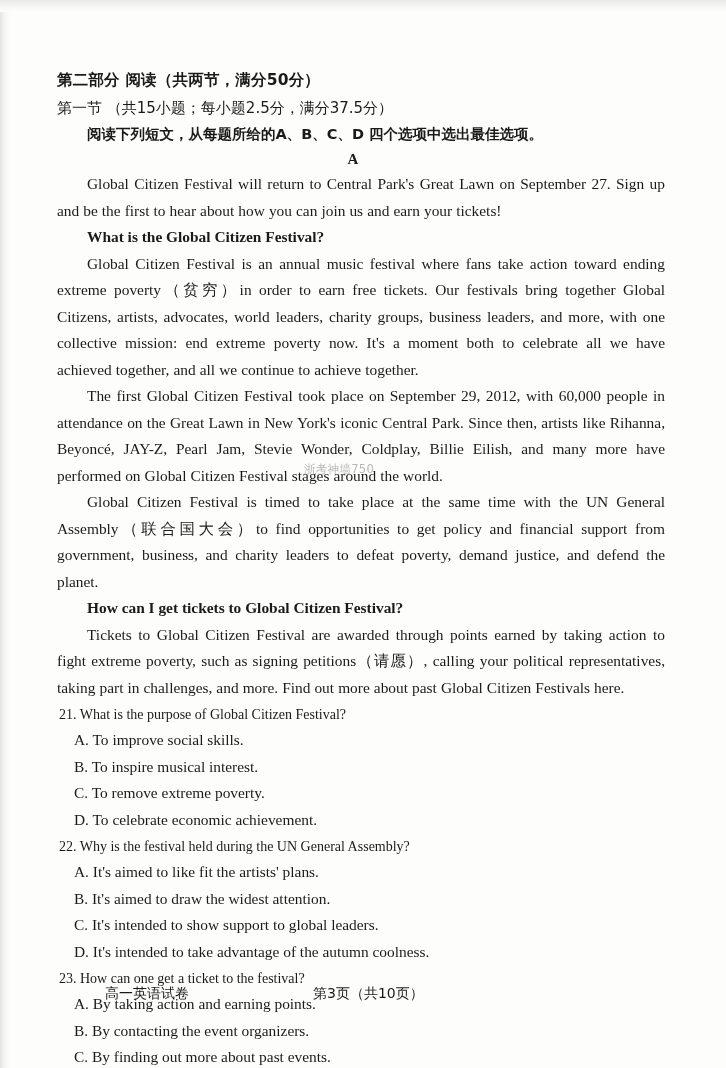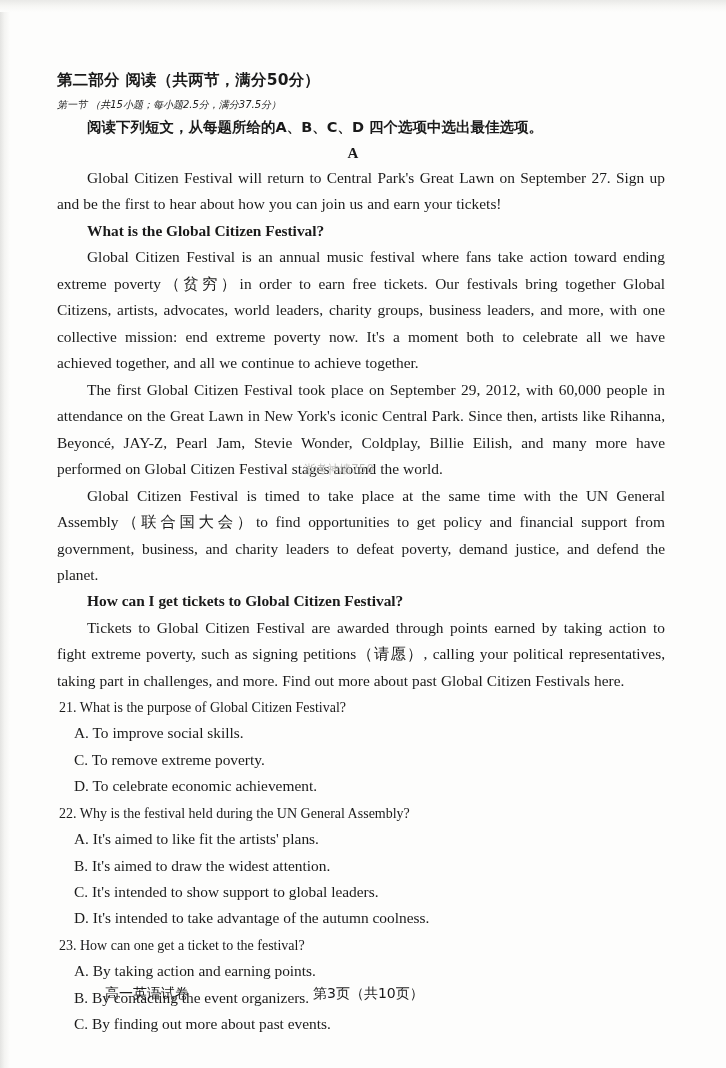--- a/index.html
+++ b/index.html
@@ -45,25 +45,24 @@
   .cn-head {
     font-family: "DejaVu Sans", "Liberation Sans", sans-serif;
     font-size: 15.5px;
     font-weight: bold;
     letter-spacing: 0.2px;
     margin: 0 0 7px 0;
     line-height: 1.35;
   }
   .cn-sub {
     font-family: "DejaVu Sans", "Liberation Sans", sans-serif;
-    font-size: 10px;
+    font-size: 15px;
     font-weight: normal;
     margin: 0 0 6px 0;
     line-height: 1.35;
-    font-style: italic;
   }
   .cn-instr {
     font-family: "DejaVu Sans", "Liberation Sans", sans-serif;
     font-size: 14.5px;
     margin: 0 0 4px 0;
     text-indent: 30px;
     line-height: 1.4;
     font-weight: bold;
   }
 
@@ -172,20 +171,21 @@
 
     <p class="para">Global Citizen Festival is timed to take place at the same time with the UN General Assembly（联合国大会）to find opportunities to get policy and financial support from government, business, and charity leaders to defeat poverty, demand justice, and defend the planet.</p>
 
     <p class="subhead">How can I get tickets to Global Citizen Festival?</p>
 
     <p class="para">Tickets to Global Citizen Festival are awarded through points earned by taking action to fight extreme poverty, such as signing petitions（请愿）, calling your political representatives, taking part in challenges, and more. Find out more about past Global Citizen Festivals here.</p>
 
     <div class="question">
       <p class="q-stem">21. What is the purpose of Global Citizen Festival?</p>
       <p class="q-opt">A. To improve social skills.</p>
+      <p class="q-opt">B. To inspire musical interest.</p>
       <p class="q-opt">C. To remove extreme poverty.</p>
       <p class="q-opt">D. To celebrate economic achievement.</p>
     </div>
 
     <div class="question">
       <p class="q-stem">22. Why is the festival held during the UN General Assembly?</p>
       <p class="q-opt">A. It's aimed to like fit the artists' plans.</p>
       <p class="q-opt">B. It's aimed to draw the widest attention.</p>
       <p class="q-opt">C. It's intended to show support to global leaders.</p>
       <p class="q-opt">D. It's intended to take advantage of the autumn coolness.</p>

